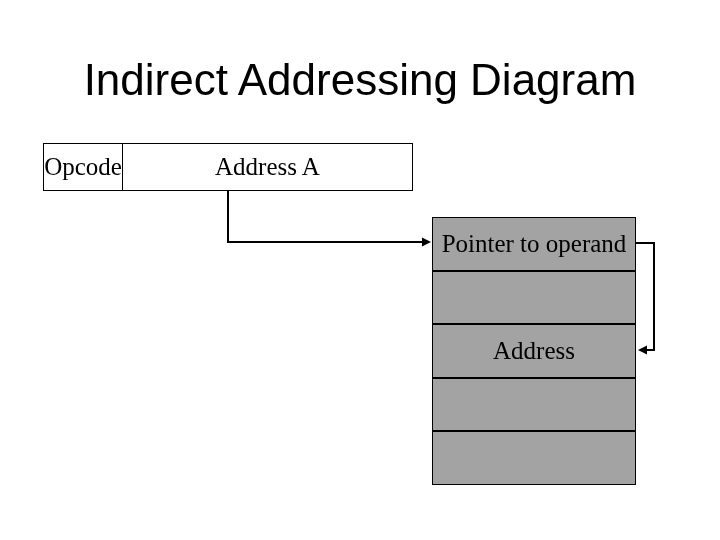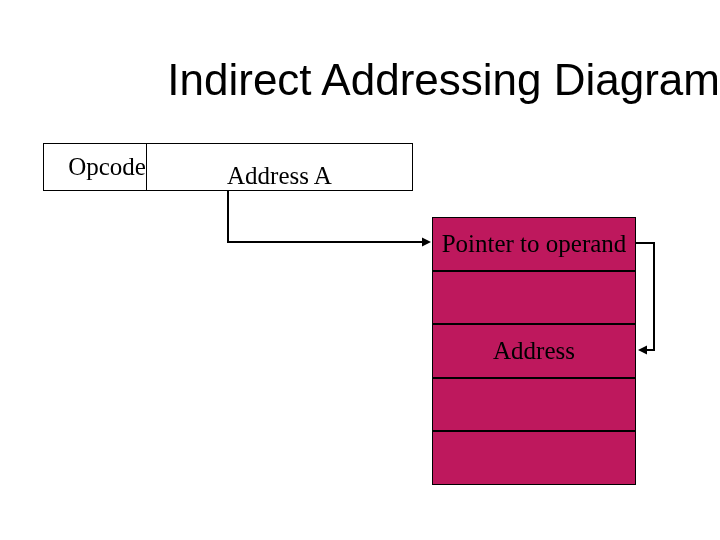--- a/index.html
+++ b/index.html
@@ -15,21 +15,21 @@
     color: #000000;
     font-family: "Liberation Serif", serif;
     overflow: hidden;
   }
   .title {
     position: absolute;
     left: 0;
     top: 58px;
     width: 720px;
     margin: 0;
-    text-align: right;
+    text-align: center;
     font-family: "Liberation Sans", sans-serif;
     font-weight: 400;
     font-size: 44px;
     line-height: 1.0;
     white-space: nowrap;
   }
   .caption {
     position: absolute;
     font-size: 25px;
     line-height: 30px;
@@ -46,51 +46,50 @@
   .instruction-box {
     position: absolute;
     left: 43px;
     top: 143px;
     width: 370px;
     height: 48px;
     border: 1.5px solid #000;
     box-sizing: border-box;
     display: flex;
     background: #fff;
-    padding-left: 24px;
   }
   .opcode-cell {
     width: 78px;
     border-right: 1.5px solid #000;
     display: flex;
     align-items: center;
     justify-content: center;
     font-size: 25px;
     white-space: nowrap;
     overflow: visible;
   }
   .address-cell {
     flex: 1;
     display: flex;
-    align-items: flex-end;
+    align-items: center;
     justify-content: center;
     font-size: 25px;
     white-space: nowrap;
   }
   .memory-table {
     position: absolute;
     left: 432px;
     top: 217px;
     width: 204px;
     height: 268px;
     border: 1.5px solid #000;
     box-sizing: border-box;
     display: flex;
     flex-direction: column;
-    background: #be185d;
+    background: #a3a3a3;
   }
   .mrow {
     flex: 1;
     display: flex;
     align-items: center;
     justify-content: center;
     font-size: 25px;
     white-space: nowrap;
   }
   .mrow + .mrow {

